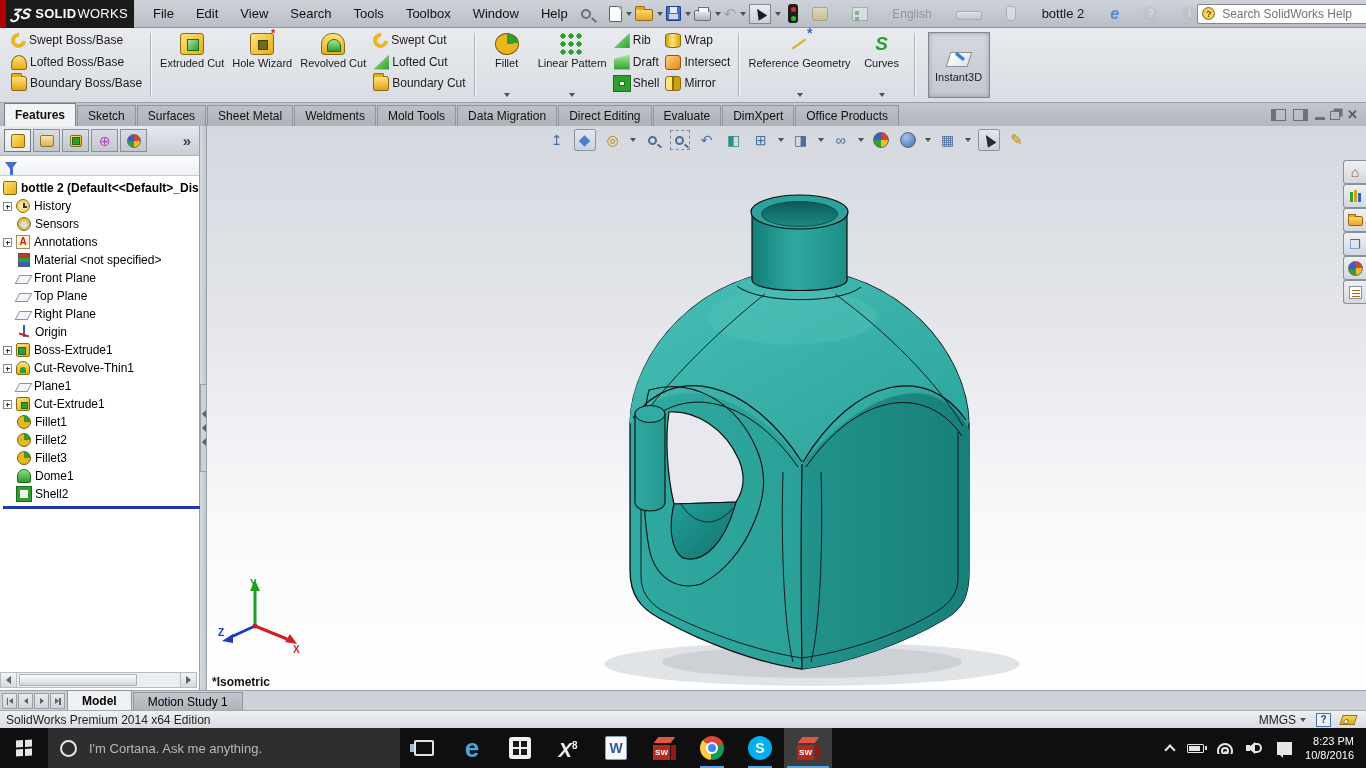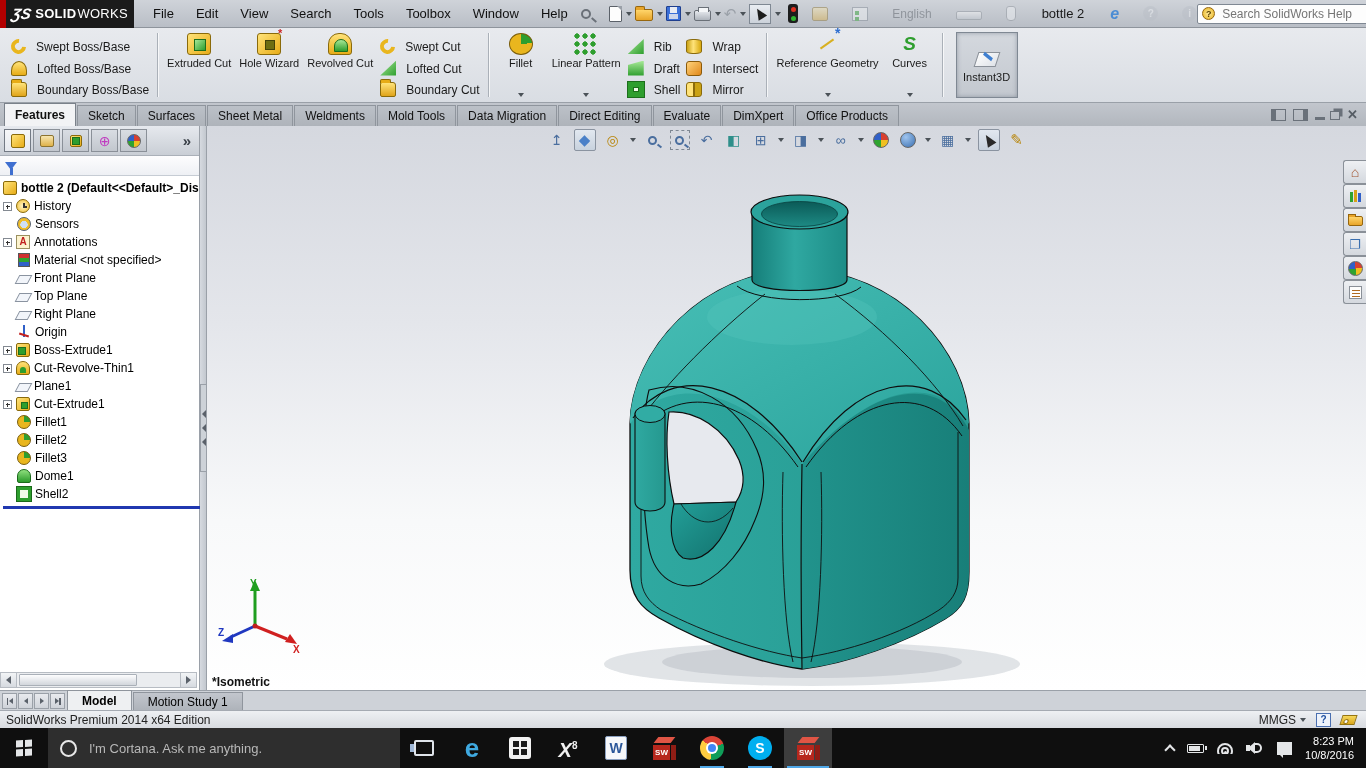--- a/index.html
+++ b/index.html
@@ -60,21 +60,21 @@
   .wb-x{font-size:13px;font-weight:bold;line-height:14px;}
 
   
   .ribbon{position:absolute;top:28px;left:0;width:1366px;height:75px;background:linear-gradient(#e8eaee,#d9dde3);border-bottom:1px solid #9aa0a8;display:flex;align-items:stretch;padding:2px 0 2px 6px;}
   .rgroup{display:flex;align-items:stretch;gap:2px;padding:0 3px;}
   .rsep{width:1px;background:#aab0b8;box-shadow:1px 0 0 rgba(255,255,255,.7);margin:3px 3px;flex:none;}
   .rbig{display:flex;flex-direction:column;align-items:center;justify-content:flex-start;padding:3px 3px 1px;min-width:52px;cursor:default;}
   .rbig .lbl{font-size:11px;line-height:12px;text-align:center;color:#1a1a1a;margin-top:2px;}
   .rbig .car{margin-top:auto;margin-bottom:2px;}
   .rsmallcol{display:flex;flex-direction:column;justify-content:space-between;padding:3px 2px;}
-  .rsmall{display:flex;align-items:flex-end;gap:10px;height:21px;cursor:default;}
+  .rsmall{display:flex;align-items:flex-start;gap:3px;height:21px;cursor:default;}
   .rsmall .lbl{font-size:12px;color:#1a1a1a;white-space:nowrap;}
   .i3d{margin-left:10px;margin-top:2px;margin-bottom:2px;width:62px;background:linear-gradient(#d4d8de,#c3c8cf);border:1px solid #7f8893;box-shadow:inset 0 0 4px rgba(90,100,115,.5);display:flex;flex-direction:column;align-items:center;justify-content:center;gap:4px;}
   .i3d .lbl{font-size:11px;color:#1a1a1a;}
 
   .fic{width:24px;height:22px;position:relative;flex:none;}
   .fic.sm{width:16px;height:15px;}
   .f-yellow{background:linear-gradient(135deg,#ffe37a,#e7ac17);border:1px solid #8a6a0a;border-radius:3px;}
   .f-green-l::after{content:"";position:absolute;left:2px;bottom:2px;width:10px;height:10px;background:linear-gradient(135deg,#a7e897,#2e9e2e);border:1px solid #1c6e1c;border-radius:2px;}
   .f-green-c::after{content:"";position:absolute;left:6px;top:5px;width:10px;height:10px;background:linear-gradient(135deg,#a7e897,#2e9e2e);border:1px solid #1c6e1c;}
   .f-rev{background:radial-gradient(circle at 35% 35%,#ffe89a,#e7ac17);border:1px solid #8a6a0a;border-radius:50%;width:20px;height:20px;margin:1px auto;}

